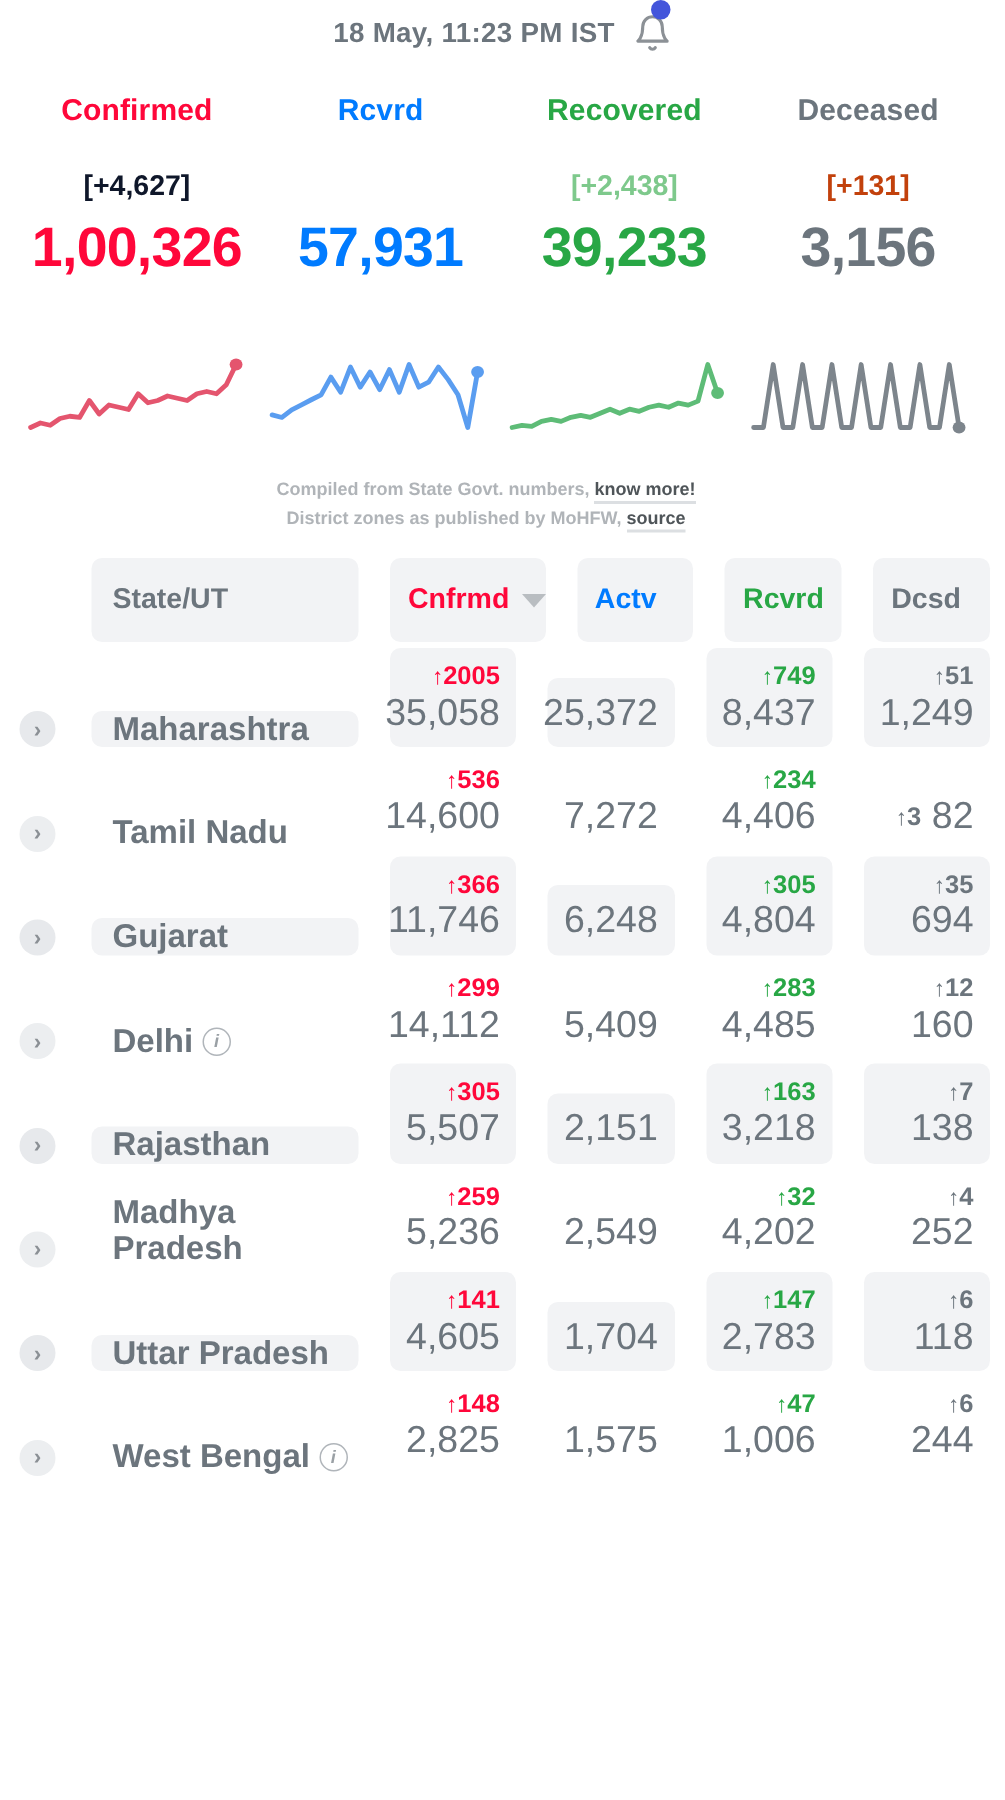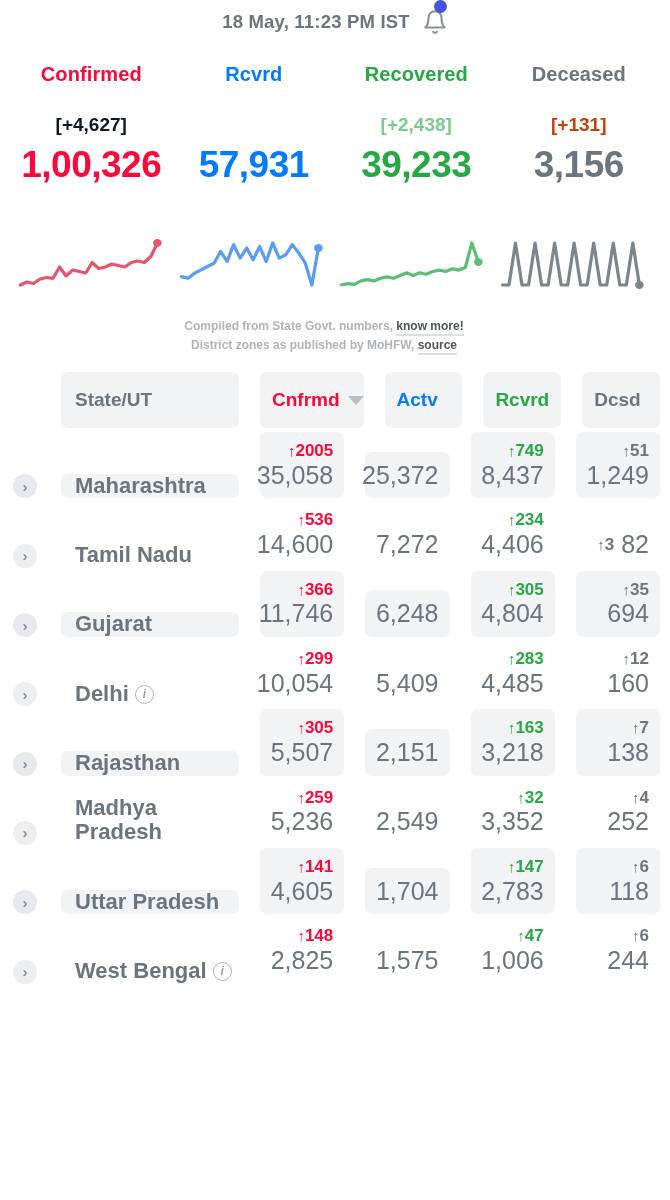--- a/index.html
+++ b/index.html
@@ -396,21 +396,21 @@
             <span class="chev-btn">›</span>
           </div>
           <div class="cell col-state">
             <span class="state-inner">
               <span class="state-name">Delhi</span>
               <span class="info-icon">i</span>
             </span>
           </div>
           <div class="cell col-num">
             <span class="delta c-confirmed"><span class="arrow">↑</span>299</span>
-            <span class="total">10,054</span>
+            <span class="total">14,112</span>
           </div>
           <div class="cell col-num">
             <span class="total">5,409</span>
           </div>
           <div class="cell col-num">
             <span class="delta c-recovered"><span class="arrow">↑</span>283</span>
             <span class="total">4,485</span>
           </div>
           <div class="cell col-num">
             <span class="delta c-deceased"><span class="arrow">↑</span>12</span>
@@ -453,21 +453,21 @@
           </div>
           <div class="cell col-num">
             <span class="delta c-confirmed"><span class="arrow">↑</span>259</span>
             <span class="total">5,236</span>
           </div>
           <div class="cell col-num">
             <span class="total">2,549</span>
           </div>
           <div class="cell col-num">
             <span class="delta c-recovered"><span class="arrow">↑</span>32</span>
-            <span class="total">3,352</span>
+            <span class="total">4,202</span>
           </div>
           <div class="cell col-num">
             <span class="delta c-deceased"><span class="arrow">↑</span>4</span>
             <span class="total">252</span>
           </div>
         </div>
         <div class="trow shade">
           <div class="cell col-chev">
             <span class="chev-btn">›</span>
           </div>

